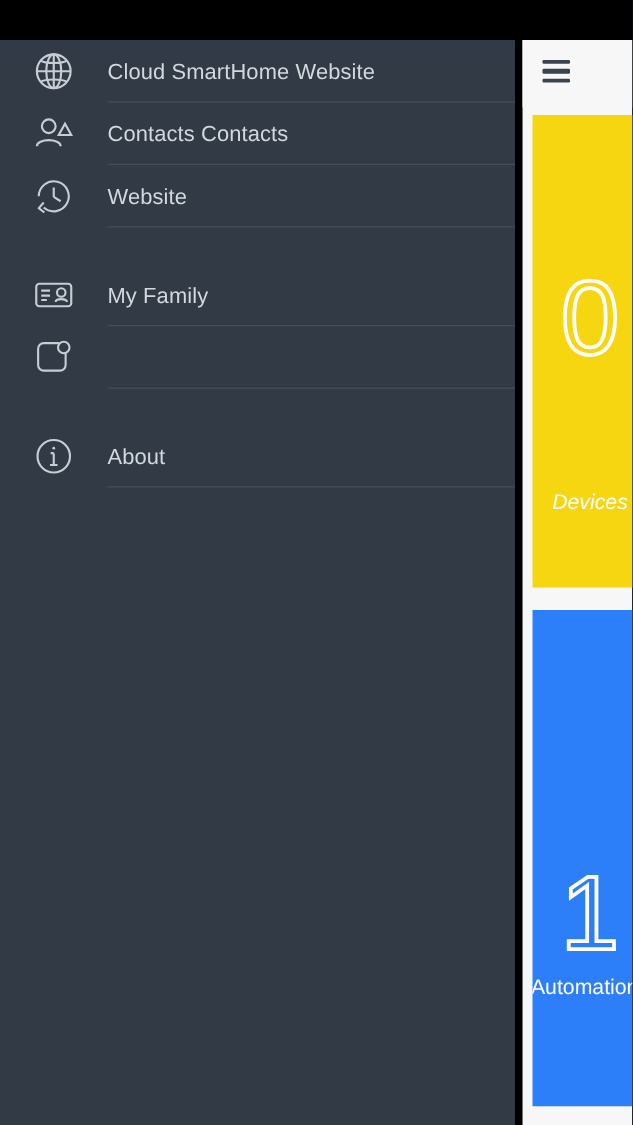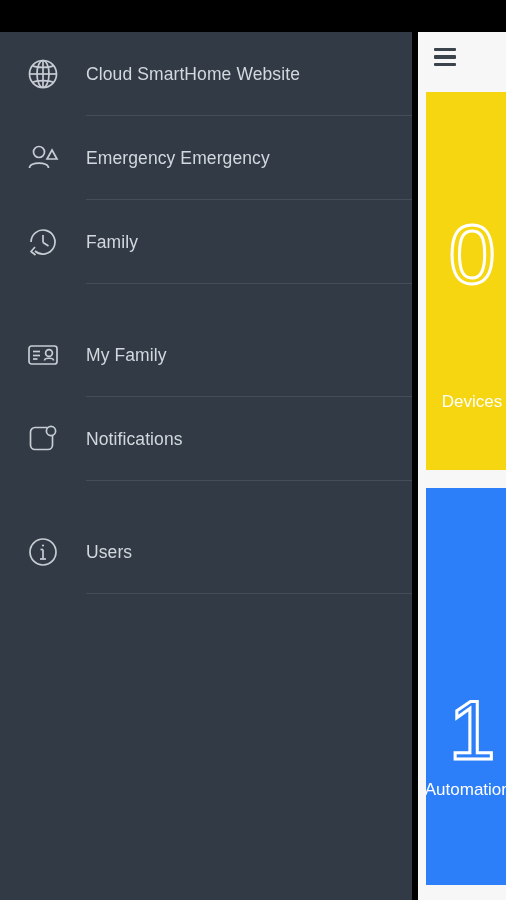--- a/index.html
+++ b/index.html
@@ -77,39 +77,39 @@
     -webkit-text-stroke:3px #ffffff;
     color:transparent;
   }
   .card-label {
     position:absolute;
     left:50%; transform:translateX(-50%);
     color:#ffffff;
     font-size:17px;
     white-space:nowrap;
   }
-  #yellow-label { top:300px; }
+  #yellow-label { top:300px;font-style:italic; }
   #blue-label  { top:292px; }
 
   
   #scrim {
     position:absolute; left:410px; top:32px;
     width:8px; height:868px;
     background:linear-gradient(to right, rgba(0,0,0,0.62), rgba(0,0,0,0.12));
   }
 
   
   #drawer {
     position:absolute; left:0; top:32px;
     width:412px; height:868px;
     background:#323a45;
   }
   .nav-item {
     position:relative;
-    height:84px;
+    height:50px;
     display:flex;
     align-items:center;
     padding-left:22px;
   }
   .nav-icon {
     width:42px; height:42px;
     flex:0 0 42px;
     display:flex; align-items:center; justify-content:center;
   }
   .nav-icon svg { display:block; }
@@ -179,34 +179,34 @@
 
 
     <div class="nav-item">
       <span class="nav-icon">
         <svg width="34" height="34" viewBox="0 0 34 34" fill="none" stroke="#c8cdd4" stroke-width="1.7">
           <circle cx="13" cy="11" r="5.5"></circle>
           <path d="M3.5 27 C3.5 20.5, 22.5 20.5, 22.5 27"></path>
           <path d="M26 9 L31 18 L21 18 Z"></path>
         </svg>
       </span>
-      <span class="nav-label">Emergency Emergency</span>
+      <span class="nav-label">Contacts Contacts</span>
       <span class="nav-divider"></span>
     </div>
 
     <div class="nav-item">
       <span class="nav-icon">
         <svg width="34" height="34" viewBox="0 0 34 34" fill="none" stroke="#c8cdd4" stroke-width="1.7">
           <path d="M5 17 a12 12 0 1 1 4 9"></path>
           <path d="M9 22 L5 26.5 L9.5 30" stroke-linejoin="round"></path>
           <line x1="17" y1="10" x2="17" y2="17.5"></line>
           <line x1="17" y1="17.5" x2="22.5" y2="21"></line>
         </svg>
       </span>
-      <span class="nav-label">Family</span>
+      <span class="nav-label">Website</span>
       <span class="nav-divider"></span>
     </div>
 
     <div class="group-gap"></div>
 
     <div class="nav-item">
       <span class="nav-icon">
         <svg width="34" height="34" viewBox="0 0 34 34" fill="none" stroke="#c8cdd4" stroke-width="1.7">
           <rect x="3" y="8" width="28" height="18" rx="2.5"></rect>
           <line x1="7" y1="13.5" x2="14" y2="13.5"></line>
@@ -220,35 +220,34 @@
       <span class="nav-divider"></span>
     </div>
 
     <div class="nav-item">
       <span class="nav-icon">
         <svg width="34" height="34" viewBox="0 0 34 34" fill="none" stroke="#c8cdd4" stroke-width="1.7">
           <path d="M21.5 5.5 H9 a4.5 4.5 0 0 0 -4.5 4.5 v13 a4.5 4.5 0 0 0 4.5 4.5 h13 a4.5 4.5 0 0 0 4.5 -4.5 v-10"></path>
           <circle cx="25" cy="9" r="4.6"></circle>
         </svg>
       </span>
-      <span class="nav-label">Notifications</span>
       <span class="nav-divider"></span>
     </div>
 
     <div class="group-gap"></div>
 
     <div class="nav-item">
       <span class="nav-icon">
         <svg width="34" height="34" viewBox="0 0 34 34" fill="none" stroke="#c8cdd4" stroke-width="1.7">
           <circle cx="17" cy="17" r="13"></circle>
           <circle cx="17" cy="10.5" r="1.1" fill="#c8cdd4" stroke="none"></circle>
           <line x1="17" y1="14.5" x2="17" y2="24"></line>
           <line x1="14" y1="24" x2="20" y2="24"></line>
           <line x1="14.5" y1="14.5" x2="17" y2="14.5"></line>
         </svg>
       </span>
-      <span class="nav-label">Users</span>
+      <span class="nav-label">About</span>
       <span class="nav-divider"></span>
     </div>
 
   </nav>
 
 </div>
 
 </body></html>

